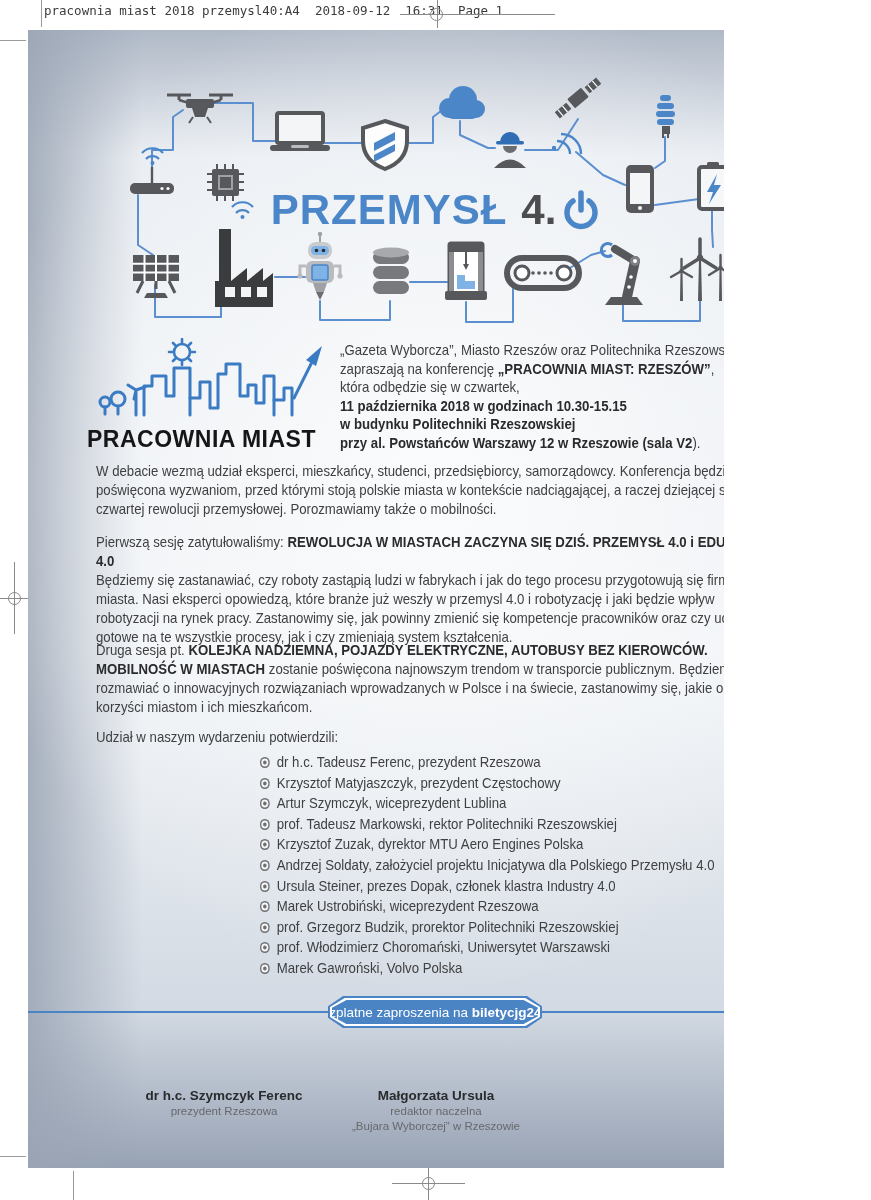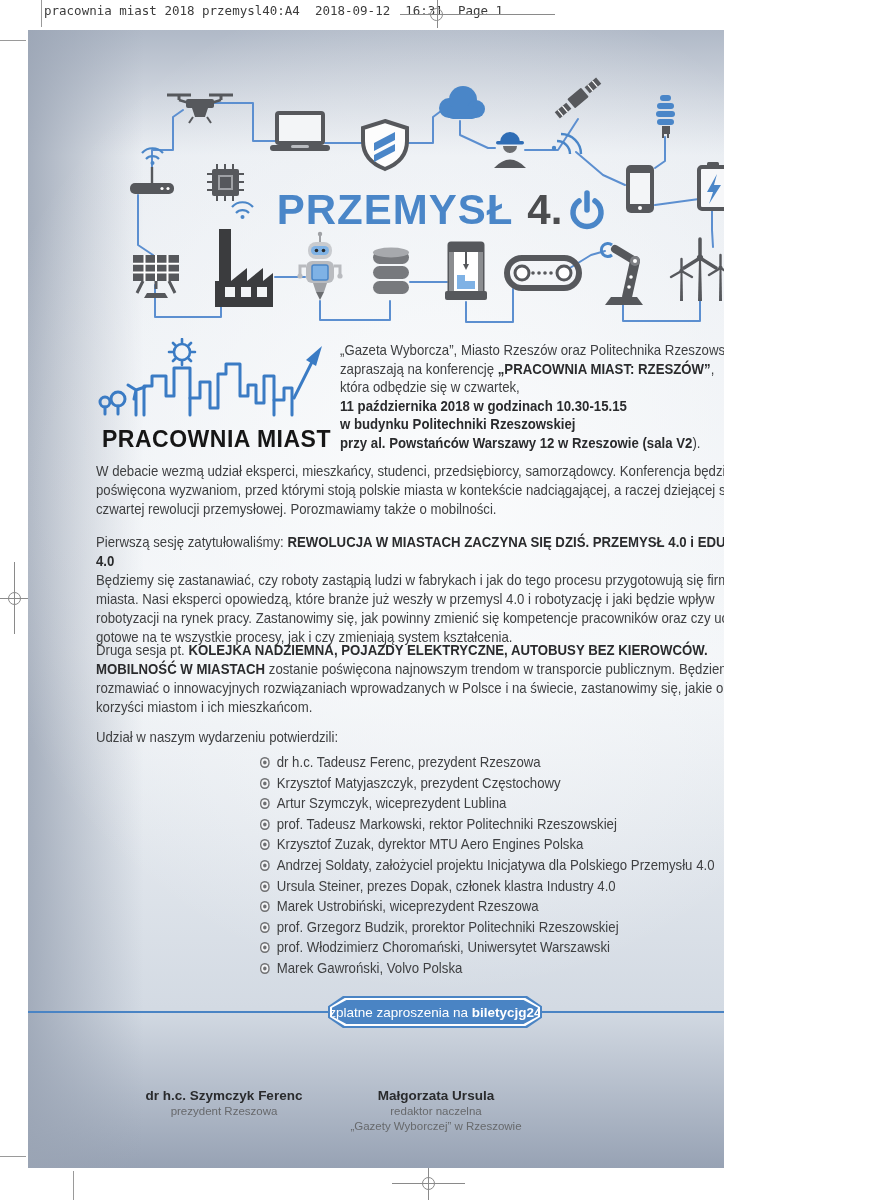--- a/index.html
+++ b/index.html
@@ -12,28 +12,28 @@
   .crop.v{width:1px;} .crop.h{height:1px;}
   .regline{position:absolute;background:#8a8a8a;}
   .regline.h{height:1px;} .regline.v{width:1px;}
   .regcircle{position:absolute;width:13px;height:13px;border:1px solid #8a8a8a;border-radius:50%;
              background:transparent;box-sizing:border-box;}
   
   #page{position:absolute;left:28px;top:30px;width:815px;height:1138px;
         background-image:
           radial-gradient(ellipse 80% 62% at 50% 40%, #fafbfc 0%, rgba(250,251,252,0) 72%),
           linear-gradient(to right, rgba(154,164,180,.85) 0%, rgba(255,255,255,0) 14%, rgba(255,255,255,0) 86%, rgba(154,164,180,.85) 100%),
-          linear-gradient(to bottom, #b0b9c7 0%, #e9edf2 11%, #f1f4f7 55%, #d3dae3 86%, #97a2b4 100%); padding-left: 12px;}
+          linear-gradient(to bottom, #b0b9c7 0%, #e9edf2 11%, #f1f4f7 55%, #d3dae3 86%, #97a2b4 100%);}
   
   .hero-title{position:absolute;left:0;top:158px;width:100%;display:flex;align-items:center;
               justify-content:center;gap:12px;}
   .hero-main{font-size:42px;font-weight:bold;color:#4a86c8;letter-spacing:1px;line-height:1;}
   .hero-num{font-size:42px;font-weight:bold;color:#4c4d4f;letter-spacing:0;line-height:1;margin-left:2px;}
   
-  .brand-text{position:absolute;left:67px;top:396px;width:243px;text-align:center;
+  .brand-text{position:absolute;left:52px;top:396px;width:243px;text-align:center;
               font-size:23px;font-weight:bold;color:#161616;letter-spacing:.5px;}
   
   .condensed{transform:scaleX(.88);transform-origin:0 0;}
   .invite{position:absolute;left:312px;top:311px;width:488px;font-size:15px;line-height:18.6px;
           color:#3f4042;}
   .para{position:absolute;left:68px;width:778px;font-size:15px;line-height:19px;color:#3f4042;}
   b,.bld{font-weight:bold;color:#2a2b2d;}
   .list-head{position:absolute;left:68px;top:698px;width:600px;font-size:15px;color:#3f4042;}
   ul.people{position:absolute;left:232px;top:722px;width:600px;margin:0;padding:0;list-style:none;
             font-size:15px;color:#3f4042;}
@@ -366,18 +366,18 @@
 
     <div class="sigs">
       <div class="sig">
         <div class="name">dr h.c. Szymczyk Ferenc</div>
         <div class="role">prezydent Rzeszowa</div>
         <div class="role"></div>
       </div>
       <div class="sig">
         <div class="name">Małgorzata Ursula</div>
         <div class="role">redaktor naczelna</div>
-        <div class="role">„Gazety Wyborczej” w Rzeszowie</div>
+        <div class="role">„Bujara Wyborczej” w Rzeszowie</div>
       </div>
     </div>
 
   </div>
 </div>
 
 </body></html>

